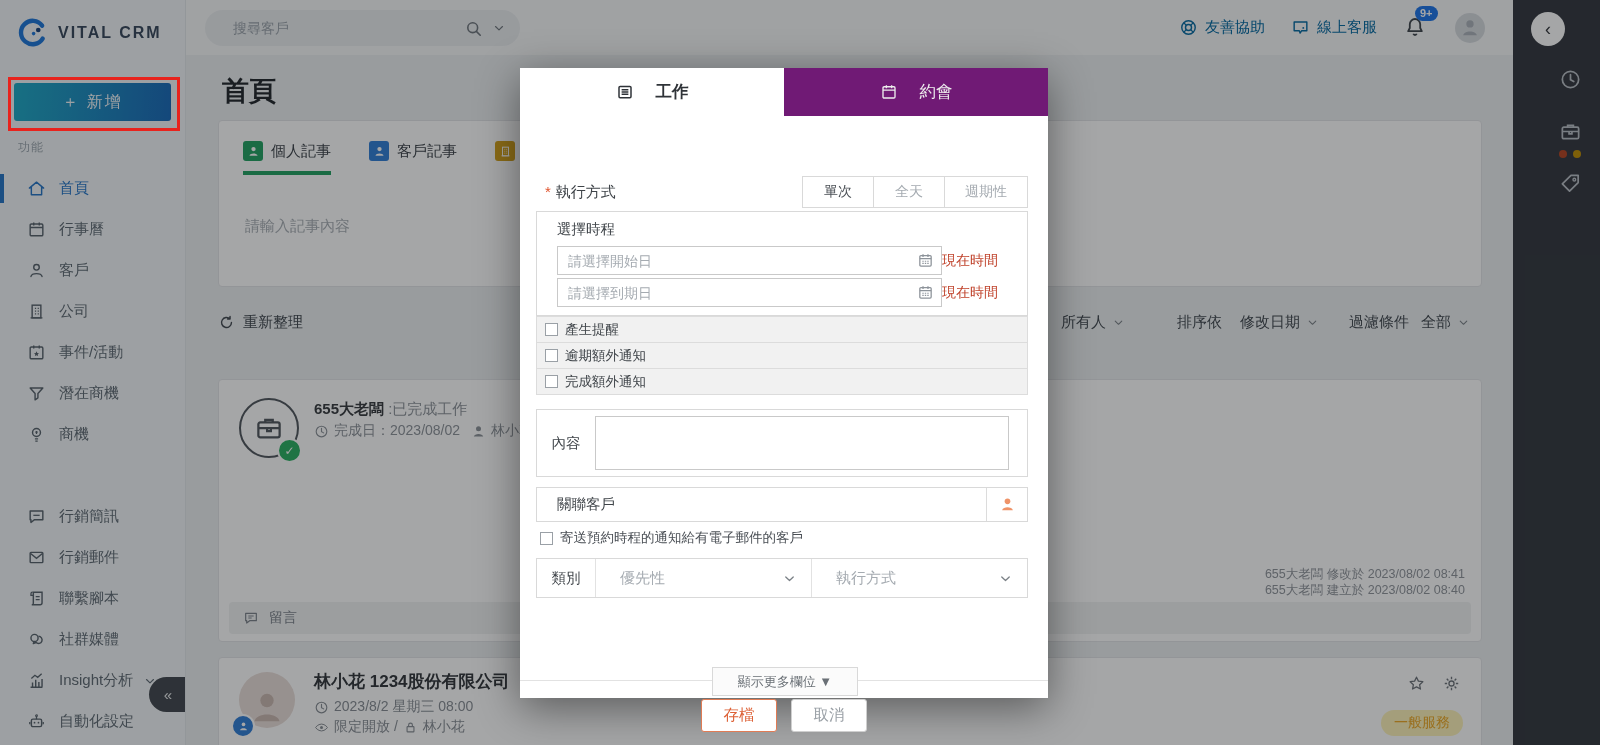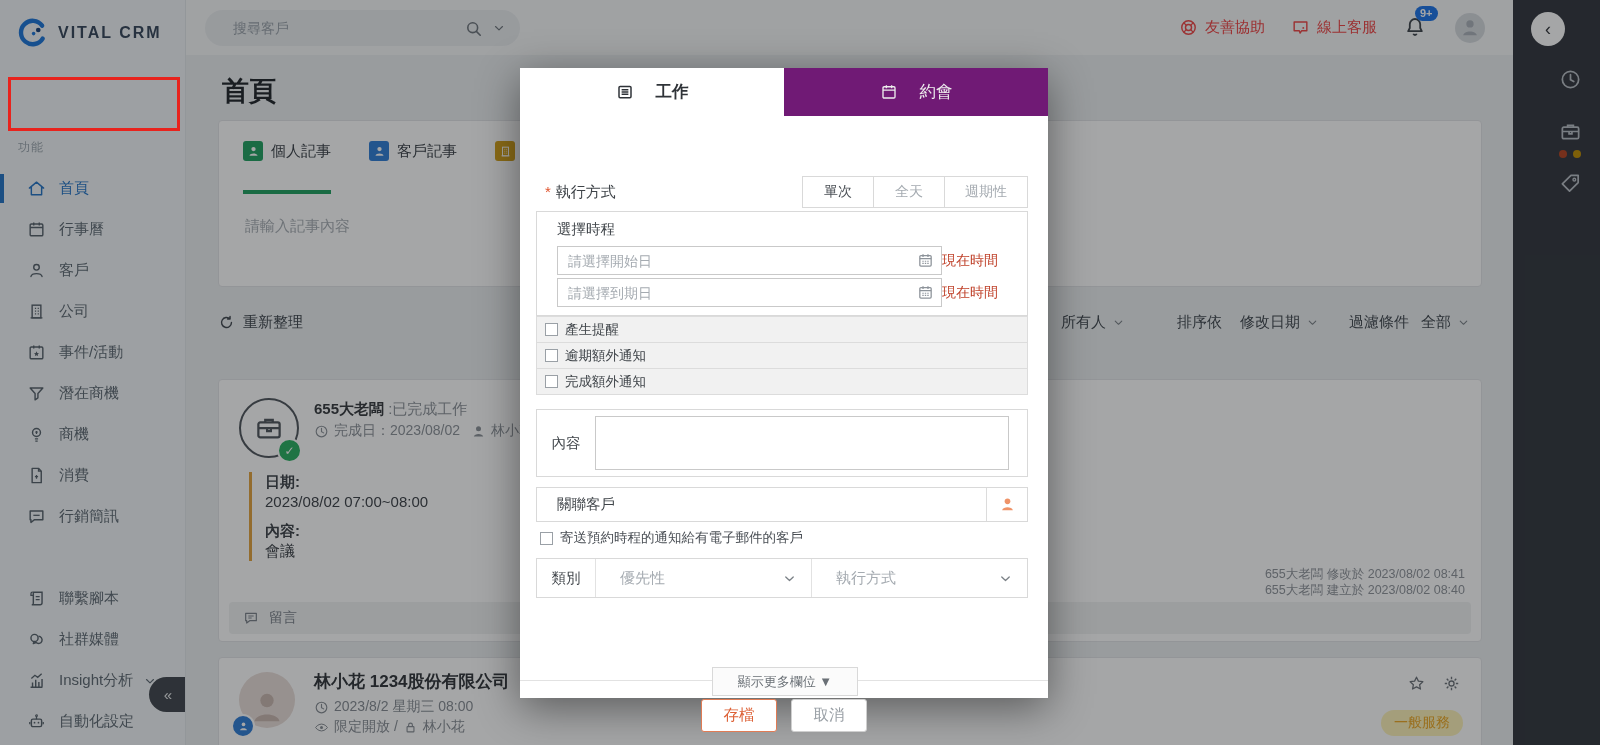--- a/index.html
+++ b/index.html
@@ -9,21 +9,21 @@
     background:#eceff1;-webkit-font-smoothing:antialiased;
   }
   .ic{display:inline-block;flex:none;vertical-align:middle}
 
   
   #topbar{position:absolute;left:185px;top:0;width:1328px;height:55px;background:#f7f8f9;z-index:5}
   #search-pill{position:absolute;left:20px;top:10px;width:315px;height:36px;border-radius:18px;background:#eaedef;display:flex;align-items:center;padding:0 14px;box-sizing:border-box}
   #search-pill input{flex:1;border:none;outline:none;background:transparent;font-size:14px;color:#5b636b;padding-left:14px;font-family:inherit}
   #search-pill input::placeholder{color:#9aa2aa}
   .tb-right{position:absolute;right:28px;top:0;height:55px;display:flex;align-items:center;gap:26px}
-  .tb-link{display:flex;align-items:center;gap:7px;font-size:15px;color:#ef4444;cursor:pointer}
+  .tb-link{display:flex;align-items:center;gap:7px;font-size:15px;color:#0369a1;cursor:pointer}
   .bell-wrap{position:relative;width:26px;height:26px}
   .bell-badge{position:absolute;top:-9px;left:12px;background:#1a73e8;color:#fff;font-size:11px;font-weight:bold;border-radius:9px;padding:1px 5px;line-height:13px}
   .avatar{width:30px;height:30px;border-radius:50%;background:#d6dade;display:flex;align-items:center;justify-content:center;color:#aab1b8;overflow:hidden}
 
   
   #sidebar{position:absolute;left:0;top:0;width:185px;height:745px;background:#f3f6f8;border-right:1px solid #e3e7ea;z-index:10}
   #logo{position:absolute;left:16px;top:16px;display:flex;align-items:center;gap:9px}
   #logo .brand{font-size:16px;font-weight:bold;letter-spacing:2px;color:#35455a}
   #new-btn{position:absolute;left:14px;top:83px;width:157px;height:38px;border:none;border-radius:3px;
     background:linear-gradient(95deg,#1ba8c4,#1667b8);color:#f2f6f9;font-size:16px;letter-spacing:2px;cursor:pointer;font-family:inherit}
@@ -36,21 +36,21 @@
   .nav-chev{width:14px;height:14px;margin-left:10px;color:#5d6872}
   #collapse-pill{position:absolute;right:0;top:677px;width:36px;height:35px;background:#3f454c;border-radius:18px 0 0 18px;color:#e8eaec;display:flex;align-items:center;justify-content:center;font-size:15px;letter-spacing:-2px;cursor:pointer;z-index:11}
 
   
   #main{position:absolute;left:185px;top:55px;width:1328px;height:690px;background:#eceff1;overflow:hidden}
   #page-title{position:absolute;left:37px;top:18px;font-size:27px;font-weight:bold;color:#1f2429}
   .card{position:absolute;left:33px;width:1264px;background:#ffffff;border:1px solid #e2e4e7;border-radius:4px;box-sizing:border-box}
   
   #composer{top:65px;height:167px}
   .note-tabs{display:flex;gap:38px;padding:20px 24px 0 24px}
-  .note-tab{display:flex;align-items:center;gap:8px;font-size:15px;color:#3a4047;padding-bottom:29px;border-bottom:4px solid transparent;cursor:pointer}
+  .note-tab{display:flex;align-items:center;gap:8px;font-size:15px;color:#3a4047;padding-bottom:10px;border-bottom:4px solid transparent;cursor:pointer}
   .note-tab.active{border-bottom-color:#1fa05f}
   .tab-ic{width:20px;height:20px;border-radius:3px;display:flex;align-items:center;justify-content:center;color:#fff}
   .tab-ic svg{width:13px;height:13px}
   #composer input{position:absolute;left:24px;top:95px;width:700px;border:none;outline:none;background:transparent;font-size:15px;color:#555;font-family:inherit}
   #composer input::placeholder{color:#a7adb3}
   
   #feed-toolbar{position:absolute;left:33px;top:258px;width:1264px;display:flex;align-items:center;justify-content:space-between;font-size:15px;color:#3f464d}
   .refresh{display:flex;align-items:center;gap:8px;cursor:pointer}
   .filters{display:flex;align-items:center;padding-right:12px}
   .f-chev{width:13px;height:13px;color:#7a8086;margin-left:6px}
@@ -315,20 +315,21 @@
 
 <div id="sidebar">
   <div id="logo">
     <svg width="33" height="33" viewBox="0 0 24 24">
       <path d="M19 7a8.5 8.5 0 1 0 .4 9.4" stroke="#1b74d8" stroke-width="3.2" fill="none" stroke-linecap="round"></path>
       <circle cx="16.2" cy="10.2" r="1.7" fill="#15407a"></circle>
       <circle cx="12.8" cy="12.8" r="1.3" fill="#1b74d8"></circle>
     </svg>
     <span class="brand">VITAL CRM</span>
   </div>
+  <button id="new-btn">＋ 新增</button>
   <div id="func-label">功能</div>
 
   <div class="nav-item active" style="top:168px">
     <svg class="nico">
         <use href="#i-home"></use>
       </svg>
     <span>首頁</span>
   </div>
   <div class="nav-item" style="top:209px">
     <svg class="nico">
@@ -359,31 +360,31 @@
         <use href="#i-event"></use>
       </svg>
     <span>事件/活動</span>
   </div>
   <div class="nav-item" style="top:414px">
     <svg class="nico">
         <use href="#i-bulb"></use>
       </svg>
     <span>商機</span>
   </div>
-  <div class="nav-item" style="top:455px">
-    <svg class="nico">
-        <use href="#i-doc"></use>
-      </svg>
-    <span>消費</span>
-  </div>
   <div class="nav-item" style="top:496px">
     <svg class="nico">
         <use href="#i-sms"></use>
       </svg>
     <span>行銷簡訊</span>
+  </div>
+  <div class="nav-item" style="top:537px">
+    <svg class="nico">
+        <use href="#i-mail"></use>
+      </svg>
+    <span>行銷郵件</span>
   </div>
   <div class="nav-item" style="top:578px">
     <svg class="nico">
         <use href="#i-script"></use>
       </svg>
     <span>聯繫腳本</span>
   </div>
   <div class="nav-item" style="top:619px">
     <svg class="nico">
         <use href="#i-social"></use>
@@ -491,27 +492,20 @@
     <div class="cw-meta">
       <svg class="mic">
           <use href="#i-clock"></use>
         </svg>
       <span>完成日：2023/08/02</span>
       <svg class="mic" style="margin-left:6px">
           <use href="#i-person-fill"></use>
         </svg>
       <span>林小花</span>
       <span>(</span>
-    </div>
-    <div class="detail-block">
-      <div class="lbl">日期:</div>
-      <div>2023/08/02 07:00~08:00</div>
-      <div class="gap"></div>
-      <div class="lbl">內容:</div>
-      <div>會議</div>
     </div>
     <div class="stamps">
       <div>655大老闆 修改於 2023/08/02 08:41</div>
       <div>655大老闆 建立於 2023/08/02 08:40</div>
     </div>
     <div class="comment-bar">
       <svg class="mic">
           <use href="#i-comment"></use>
         </svg>
       <span>留言</span>

